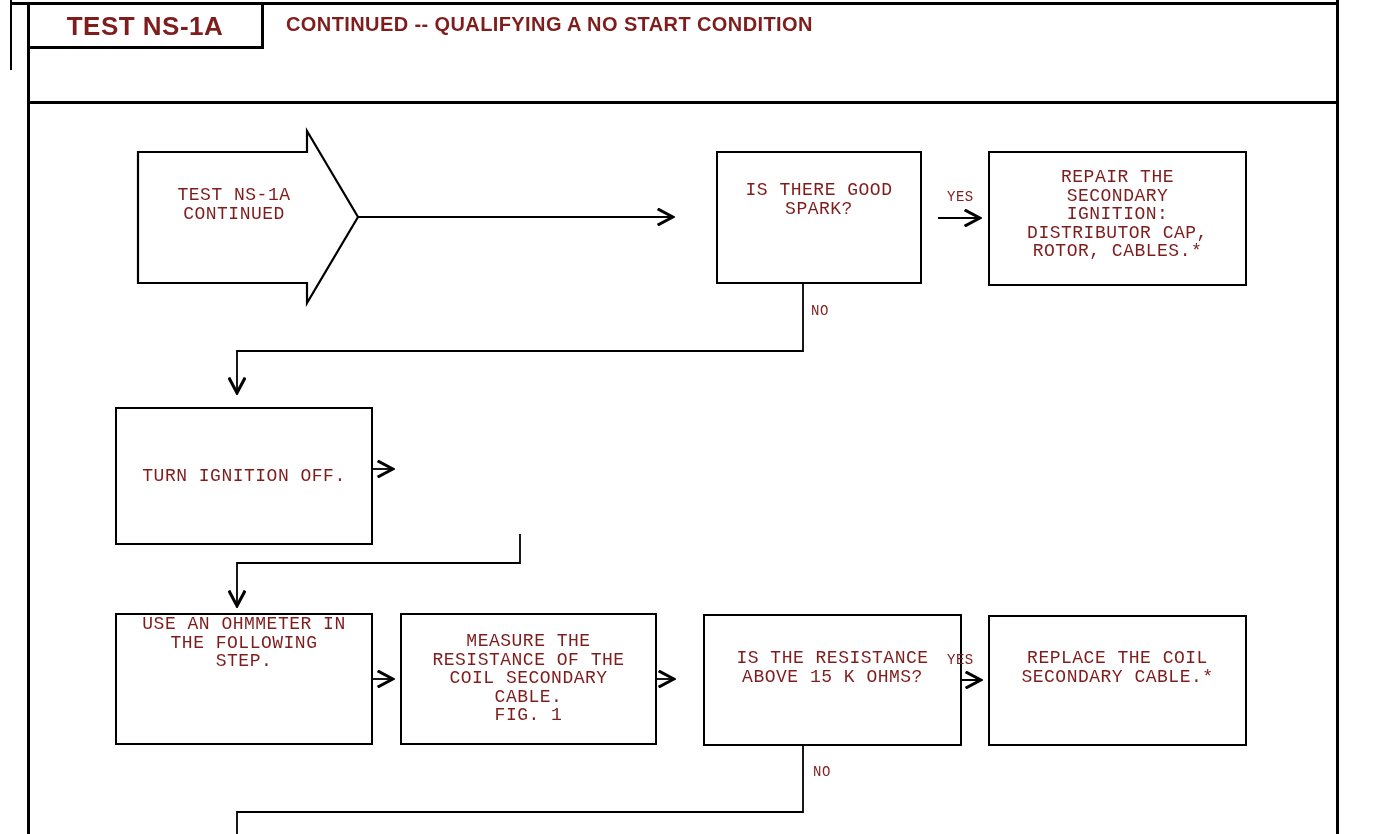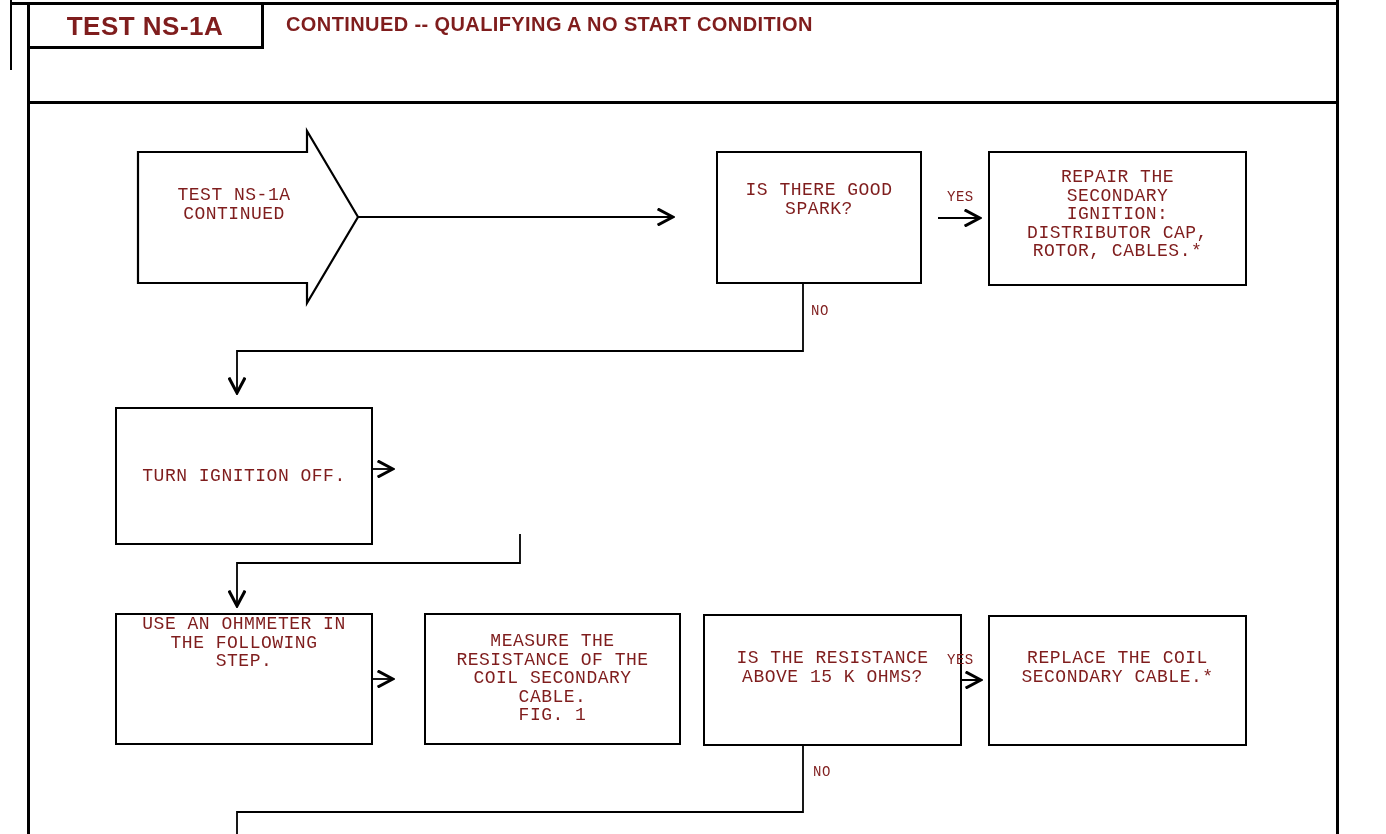--- a/index.html
+++ b/index.html
@@ -19,21 +19,21 @@
   .node{position:absolute;box-sizing:border-box;border:2px solid #000;background:#fff;
     font-family:"Liberation Mono","DejaVu Sans Mono",monospace;font-size:18px;line-height:18.5px;
     letter-spacing:0.5px;text-align:center;display:flex;flex-direction:column;align-items:center;}
   .node .ln{white-space:pre;}
 
   .n-spark   {left:716px;top:151px;width:206px;height:133px;padding-top:28px;}
   .n-repair  {left:988px;top:151px;width:259px;height:135px;padding-top:15px;}
   .n-ignoff  {left:115px;top:400px;width:258px;height:138px;justify-content:center;margin-top:7px;}
   .n-remove  {left:400px;top:402px;width:257px;height:132px;padding-top:33px;}
   .n-ohm     {left:115px;top:613px;width:258px;height:132px;justify-content:flex-start;}
-  .n-measure {left:424px;top:613px;width:257px;height:132px;padding-top:17px;}
+  .n-measure {left:400px;top:613px;width:257px;height:132px;padding-top:17px;}
   .n-resist  {left:681px;top:614px;width:259px;height:132px;padding-top:33px;margin-left:22px;}
   .n-replace {left:988px;top:615px;width:259px;height:131px;padding-top:32px;}
 
   
   .start-text{position:absolute;left:148px;top:186px;width:172px;text-align:center;
     font-family:"Liberation Mono","DejaVu Sans Mono",monospace;font-size:18px;line-height:18.5px;
     letter-spacing:0.5px;}
 
   
   .edge-label{position:absolute;font-family:"Liberation Mono","DejaVu Sans Mono",monospace;

